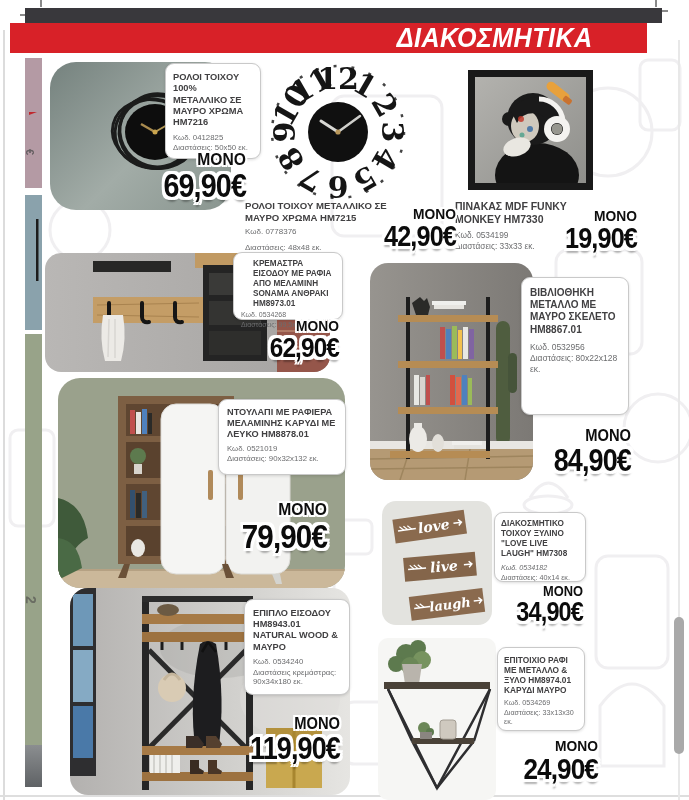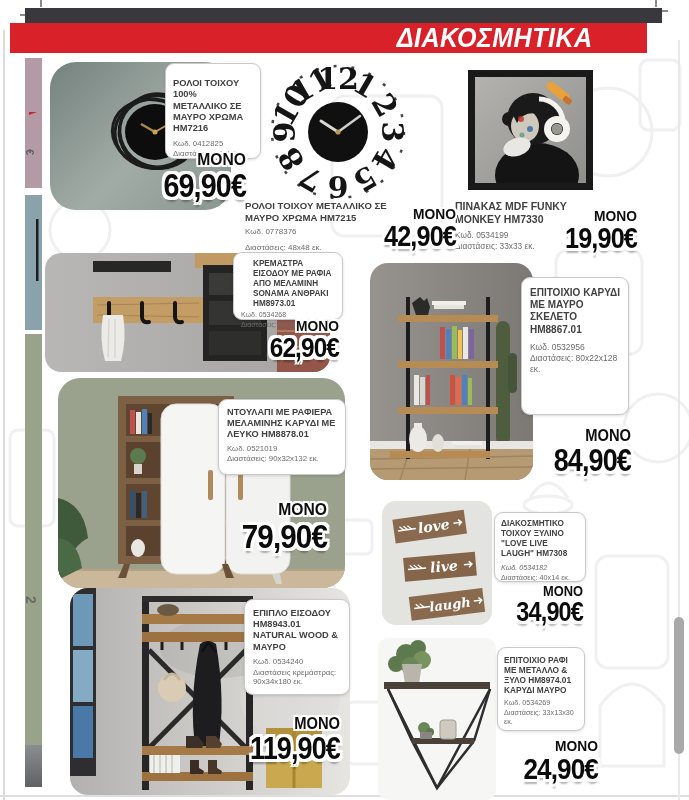--- a/index.html
+++ b/index.html
@@ -22,21 +22,21 @@
               letter-spacing:.5px;transform:scaleX(.93);transform-origin:right center;
               margin-right:54px;line-height:1;}
 
   
   .strip{left:25px;width:17px;}
   .strip-glyph{position:absolute;left:2px;color:#4c4c4c;font-size:11px;font-weight:bold;
                transform:rotate(90deg);opacity:.75;}
 
   
   .info-box{background:#fff;border:1px solid #c9c9c9;border-radius:9px;
-            box-shadow:0 1px 3px rgba(0,0,0,.14);padding:14px 7px;box-sizing:border-box;z-index:3;}
+            box-shadow:0 1px 3px rgba(0,0,0,.14);padding:8px 7px;box-sizing:border-box;z-index:3;}
   .info-plain{z-index:3;}
   .t{font-weight:bold;color:#414042;line-height:1.22;}
   .c{color:#6b6c6e;line-height:1.25;margin-top:4px;}
   .d{color:#6b6c6e;line-height:1.25;margin-top:1px;}
 
   
   .price-group{text-align:right;z-index:4;line-height:1;}
   .mono{display:block;font-weight:bold;color:#0e0e0e;letter-spacing:0;
         transform:scaleX(.92);transform-origin:right center;
         text-shadow:-2px -2px 0 #fff,0 -2px 0 #fff,2px -2px 0 #fff,-2px 0 0 #fff,
@@ -303,21 +303,21 @@
           <rect x="98" y="115" width="4" height="27" fill="#9bbb59"></rect>
         <ellipse cx="48" cy="176" rx="9" ry="13" fill="#eceae6"></ellipse>
         <rect x="44" y="160" width="8" height="6" fill="#eceae6"></rect>
         <ellipse cx="68" cy="180" rx="6" ry="9" fill="#e2dfd9"></ellipse>
         <rect x="82" y="178" width="30" height="4" fill="#f0efec"></rect>
           <rect x="84" y="182" width="26" height="4" fill="#e4e2dd"></rect>
       </g>
     </svg>
   </div>
   <div class="abs info-box" style="left:521px;top:277px;width:108px;height:138px;padding:9px 8px;">
-    <div class="t" style="font-size:10px;">ΕΠΙΤΟΙΧΙΟ ΚΑΡΥΔΙ ΜΕ ΜΑΥΡΟ ΣΚΕΛΕΤΟ HM8867.01</div>
+    <div class="t" style="font-size:10px;">ΒΙΒΛΙΟΘΗΚΗ ΜΕΤΑΛΛΟ ΜΕ ΜΑΥΡΟ ΣΚΕΛΕΤΟ HM8867.01</div>
     <div class="c" style="font-size:8.5px;margin-top:6px;">Κωδ. 0532956</div>
     <div class="d" style="font-size:8.5px;">Διαστάσεις: 80x22x128 εκ.</div>
   </div>
   <div class="abs price-group" style="left:527px;top:428px;width:104px;">
     <span class="mono" style="font-size:16px;">ΜΟΝΟ</span>
     <span class="amount" style="font-size:31px;">84,90€</span>
   </div>
 
   <div class="abs photo" style="left:58px;top:378px;width:287px;height:210px;border-radius:22px;">
     <svg width="287" height="210">

